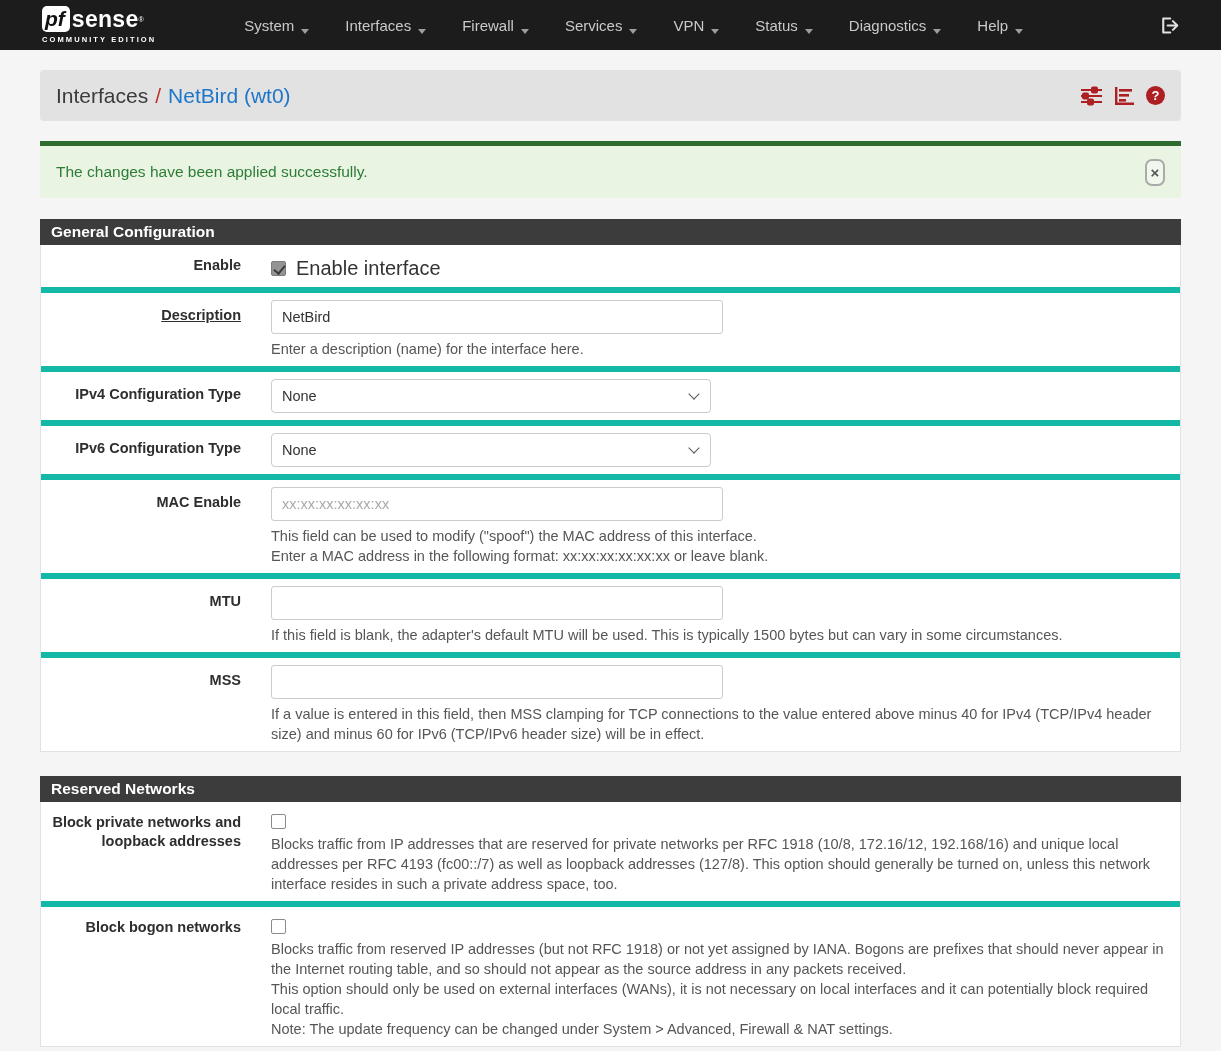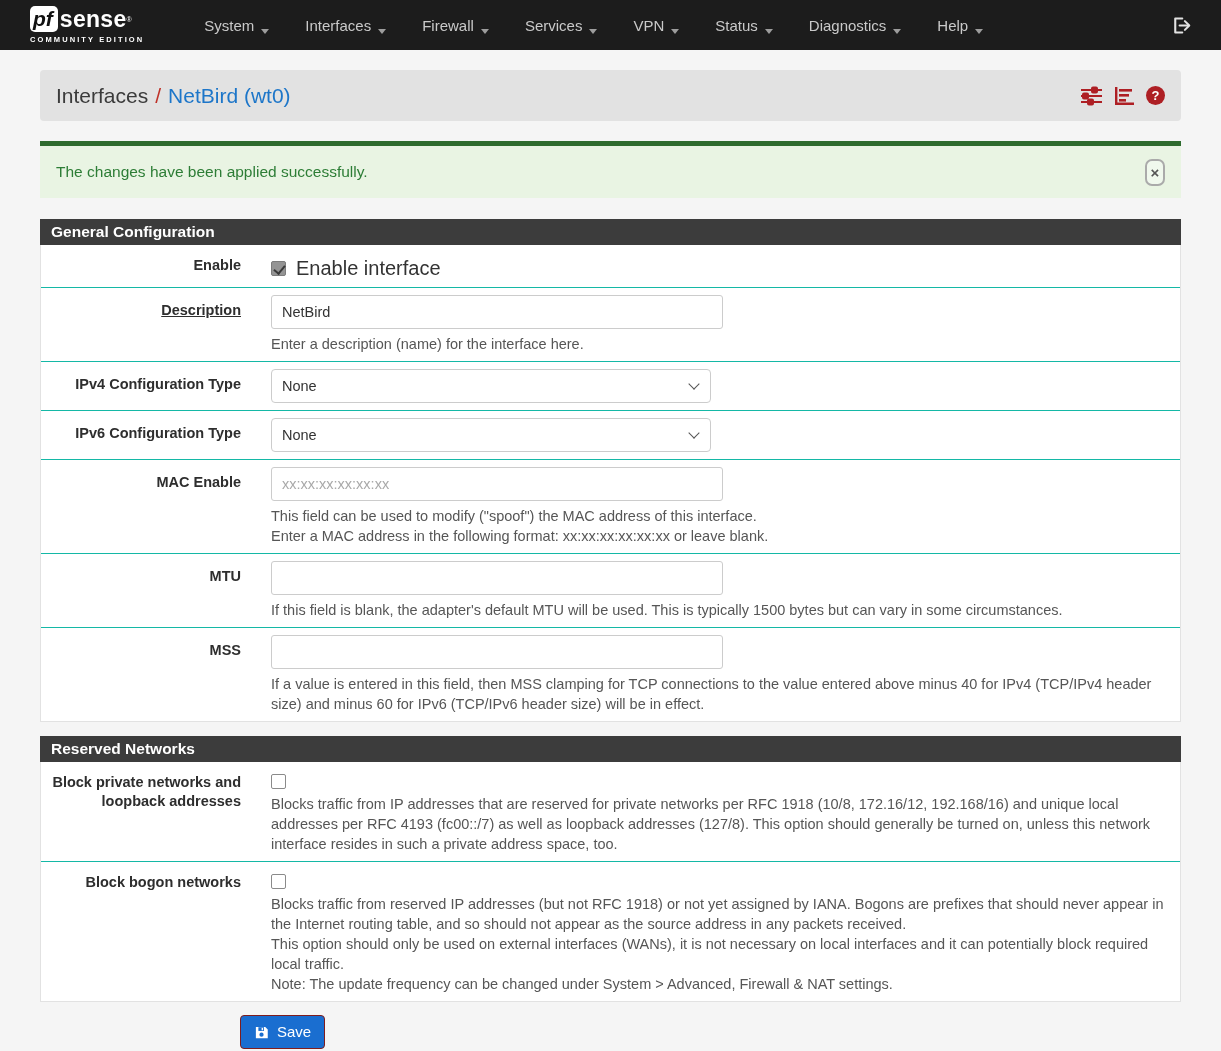--- a/index.html
+++ b/index.html
@@ -8,21 +8,22 @@
     width: 1221px; min-height: 1051px;
     background: #f5f5f5;
     font-family: "Liberation Sans", sans-serif;
     color: #333;
   }
 
   
   .navbar {
     height: 50px; background: #1c1c1c;
     display: flex; align-items: center;
-    padding: 0 30px;
+    padding: 0 42px;
+    gap: 28px;
   }
   .brand { display: flex; flex-direction: column; margin-right: 42px; }
   .brand-top { display: flex; align-items: center; }
   .pf-box {
     background: #fff; color: #111; border-radius: 5px;
     font-style: italic; font-weight: bold; font-size: 21px;
     padding: 2px 5px 3px 3px; line-height: 1;
   }
   .sense { color: #fff; font-weight: bold; font-size: 23px; letter-spacing: .3px; margin-left: 2px; line-height: 1; }
   .reg { color: #fff; font-size: 7px; vertical-align: bottom; }
@@ -66,27 +67,27 @@
   .alert-close {
     margin-left: auto; width: 20px; height: 27px;
     border: 2px solid #aaa; border-radius: 7px; background: rgba(255,255,255,.35);
     color: #555; font-weight: bold; font-size: 15px; line-height: 1;
     display: flex; align-items: center; justify-content: center; cursor: pointer;
     padding: 0;
   }
 
   
   .panel { margin-top: 21px; }
-  .panel + .panel { margin-top: 14px; }
+  .panel + .panel { margin-top: 24px; }
   .panel-header {
     background: #3c3c3c; color: #fff; font-weight: bold; font-size: 15.5px;
     padding: 4px 11px; line-height: 18px;
   }
   .panel-body { background: #fff; border: 1px solid #e2e2e2; border-top: none; }
-  .form-row { display: flex; padding: 5px 0 7px; border-bottom: 1px solid #14b8a6; }
+  .form-row { display: flex; padding: 5px 0 7px; border-bottom: 6px solid #14b8a6; }
   .form-row:last-child { border-bottom: none; }
   .col-label {
     flex: none; width: 200px; padding: 8px 0 0 10px; text-align: right;
     font-weight: bold; font-size: 14.5px; color: #2e2e2e; line-height: 19px;
   }
   .row-check .col-label { padding-top: 6px; }
   .col-control { flex: 1; padding: 2px 14px 0 30px; }
   .underlined { text-decoration: underline; }
 
   .text-input {

